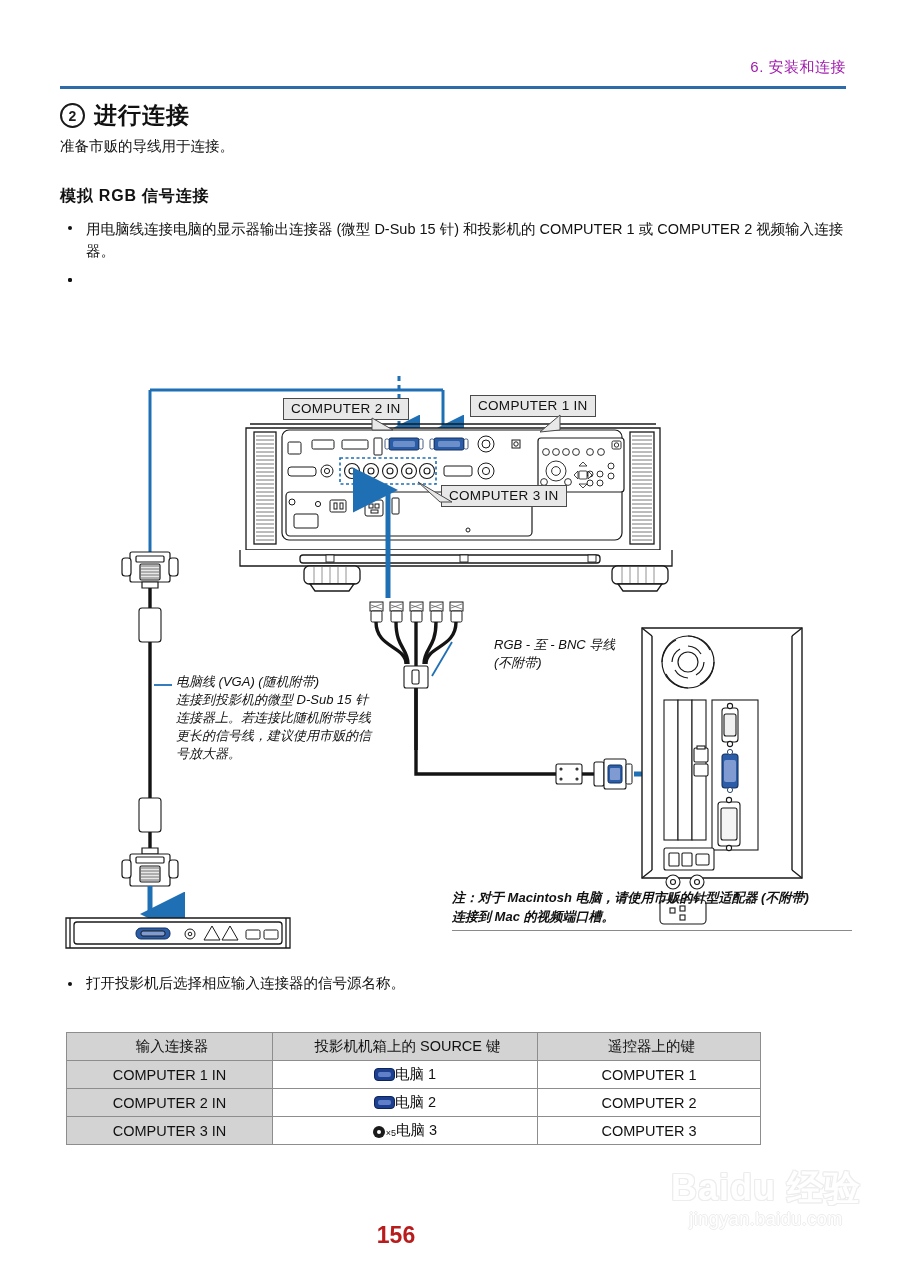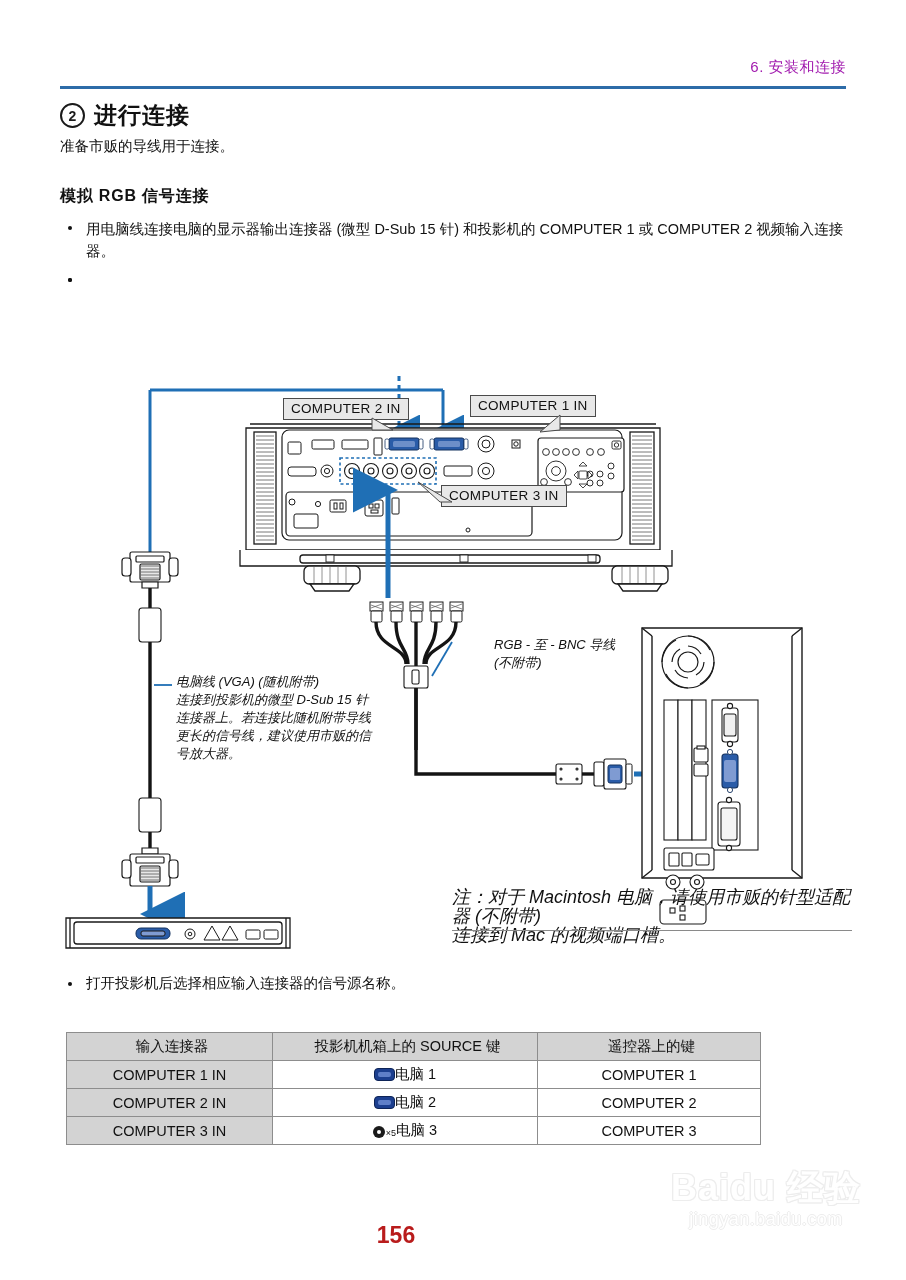--- a/index.html
+++ b/index.html
@@ -141,24 +141,25 @@
     line-height: 18px;
     color: #111;
     white-space: pre-line;
   }
 
   #mac-note {
     position: absolute;
     left: 452px;
     top: 888px;
     width: 400px;
-    font-size: 18px;
+    font-size: 13px;
     font-style: italic;
     line-height: 19px;
     color: #111;
+    font-weight: bold;
   }
   #mac-note-rule {
     position: absolute;
     left: 452px;
     top: 930px;
     width: 400px;
     height: 1px;
     background: #8a8a8a;
   }
 

